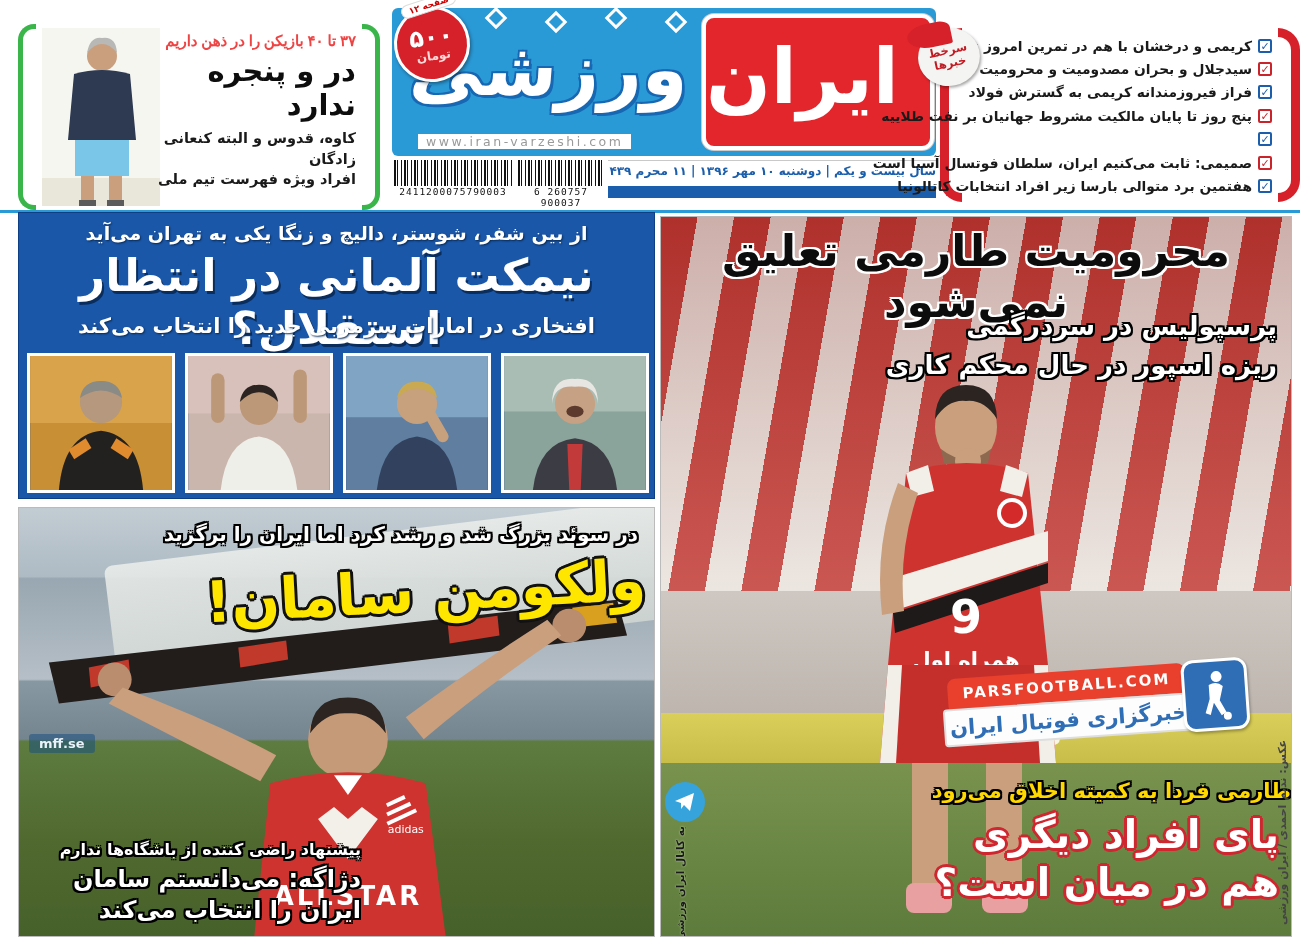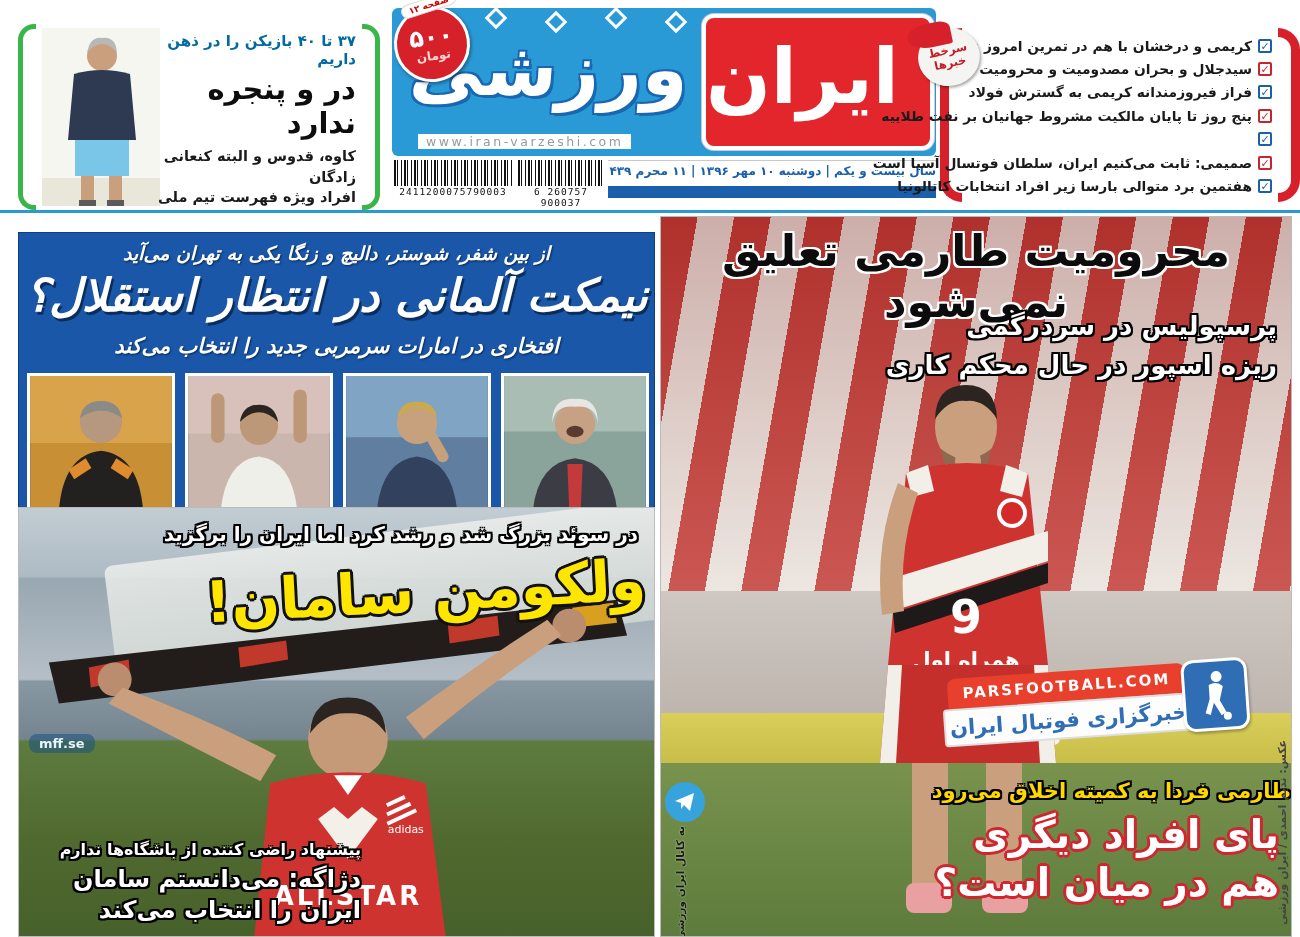--- a/index.html
+++ b/index.html
@@ -18,21 +18,21 @@
   .orr { text-shadow:-3px 0 #cf2630,3px 0 #cf2630,0 -3px #cf2630,0 3px #cf2630,-2px -2px #cf2630,2px -2px #cf2630,-2px 2px #cf2630,2px 2px #cf2630; }
 
   
   
   .qblock { left:18px; top:24px; width:362px; height:186px; background:#fff; }
   .gbr { position:absolute; top:0; bottom:0; width:18px; }
   .gbr.l { left:0; border:5px solid #3ab54a; border-right:none; border-radius:16px 0 0 16px; }
   .gbr.r { right:0; border:5px solid #3ab54a; border-left:none; border-radius:0 16px 16px 0; }
   .qphoto { left:24px; top:4px; width:118px; height:178px; overflow:hidden; }
   .qtext { right:24px; top:8px; width:212px; text-align:right; }
-  .qkicker { color:#0369a1; font-size:15px; font-weight:bold; margin-bottom:4px; }
+  .qkicker { color:#ef4444; font-size:15px; font-weight:bold; margin-bottom:4px;font-family:Liberation Serif, serif; }
   .qhead { color:#0d0d0d; font-size:29px; font-weight:900; line-height:1.18; letter-spacing:-0.5px; }
   .qsub { color:#1a1a1a; font-size:14.5px; font-weight:bold; line-height:1.4; margin-top:6px; }
 
   
   .logoblock { left:392px; top:8px; width:548px; height:200px; }
   .logo-blue { position:absolute; left:0; right:4px; top:0; height:148px; background:#2a9ad7; border-radius:6px; }
   .diamond { position:absolute; width:16px; height:16px; border:3px solid #fff; transform:rotate(45deg); background:transparent; }
   .logo-red { position:absolute; right:6px; top:6px; width:232px; height:136px; background:#e3262c;
               border:4px solid #fff; border-radius:12px; box-shadow:0 0 0 1px #ccc;
               display:flex; align-items:center; }
@@ -72,40 +72,40 @@
   .sticker { position:absolute; left:-30px; top:0; width:62px; height:58px; background:#f4f4f2; border-radius:50%;
              box-shadow:1px 2px 3px rgba(0,0,0,.35); transform:rotate(-12deg); z-index:4;
              display:flex; flex-direction:column; align-items:center; justify-content:center; }
   .sticker::before { content:""; position:absolute; top:-8px; left:-6px; width:44px; height:24px; background:#d6202a;
                      border-radius:60% 40% 10% 70%; }
   .sticker span { position:relative; color:#c21a22; font-size:11.5px; font-weight:900; line-height:1.1; }
 
   .toprule { left:0; top:210px; width:1300px; height:3px; background:#2a9ad7; }
 
   
-  .eblock { left:18px; top:232px; width:637px; height:287px; background:#1b57a8; border:1px solid #0e3f85;font-style:italic; }
+  .eblock { left:18px; top:212px; width:637px; height:287px; background:#1b57a8; border:1px solid #0e3f85; }
   .e-kicker { position:absolute; top:9px; left:0; right:0; text-align:center; color:#fff; font-size:19px; font-weight:bold;
               text-shadow:1px 1px 2px #062a55; }
   .e-head { position:absolute; top:36px; left:0; right:0; text-align:center; color:#fff; font-size:45px; font-weight:900;
             text-shadow:2px 3px 0 #0a2d5c; letter-spacing:-1px; }
   .e-sub { position:absolute; top:101px; left:0; right:0; text-align:center; color:#fff; font-size:21px; font-weight:bold;
            text-shadow:1px 1px 2px #062a55; }
   .cphoto { position:absolute; top:140px; width:148px; height:140px; border:3px solid #fff; overflow:hidden; }
   .cphoto svg { display:block; width:100%; height:100%; }
 
   
   .sblock { left:18px; top:507px; width:637px; height:430px; overflow:hidden; border:1px solid #bbb;
             background:linear-gradient(180deg,#c2ccd3 0%,#aebbc4 16%,#98a7b1 16.5%,#b6bfc7 40%,#8798a2 40.5%,#75858f 54%,#5e7c40 54.5%,#50692f 78%,#47612b 100%); }
   .s-roof { position:absolute; left:90px; top:24px; width:560px; height:120px; background:linear-gradient(180deg,#e9ece9,#cfd6d2);
             transform:rotate(-7deg); border-radius:8px; opacity:.9; }
   .s-kicker { position:absolute; top:14px; right:16px; color:#fff; font-size:20px; font-weight:bold; direction:rtl; z-index:6; }
   .s-head { position:absolute; top:50px; right:8px; color:#ffe600; font-size:57px; font-weight:900; direction:rtl;
             transform:rotate(-3deg); z-index:6; letter-spacing:-1px; }
   .s-board { position:absolute; left:10px; top:226px; color:#e8f2f8; font-size:13px; font-weight:bold;
-             background:rgba(25,80,130,.55); padding:2px 10px; border-radius:8px; z-index:3; }
+             background:rgba(25,80,130,.55); padding:2px 10px; border-radius:3px; z-index:3; }
   .s-bottom { position:absolute; left:12px; bottom:10px; width:330px; direction:rtl; text-align:right; z-index:6; }
   .s-small { color:#fff; font-size:16px; font-weight:bold; margin-bottom:5px; }
   .s-dez { color:#fff; font-size:24px; font-weight:900; line-height:1.3; }
   .sfig { position:absolute; inset:0; z-index:4; }
 
   
   .tblock { left:660px; top:216px; width:632px; height:721px; overflow:hidden; border:1px solid #bbb; }
   .t-crowd { position:absolute; left:0; top:0; right:0; height:52%;
              background:repeating-linear-gradient(100deg,#c23a34 0 36px,#e9e2dc 36px 72px); }
   .t-crowd::after { content:""; position:absolute; inset:0; background:linear-gradient(180deg,rgba(120,20,20,.25),rgba(255,255,255,.15)); }

